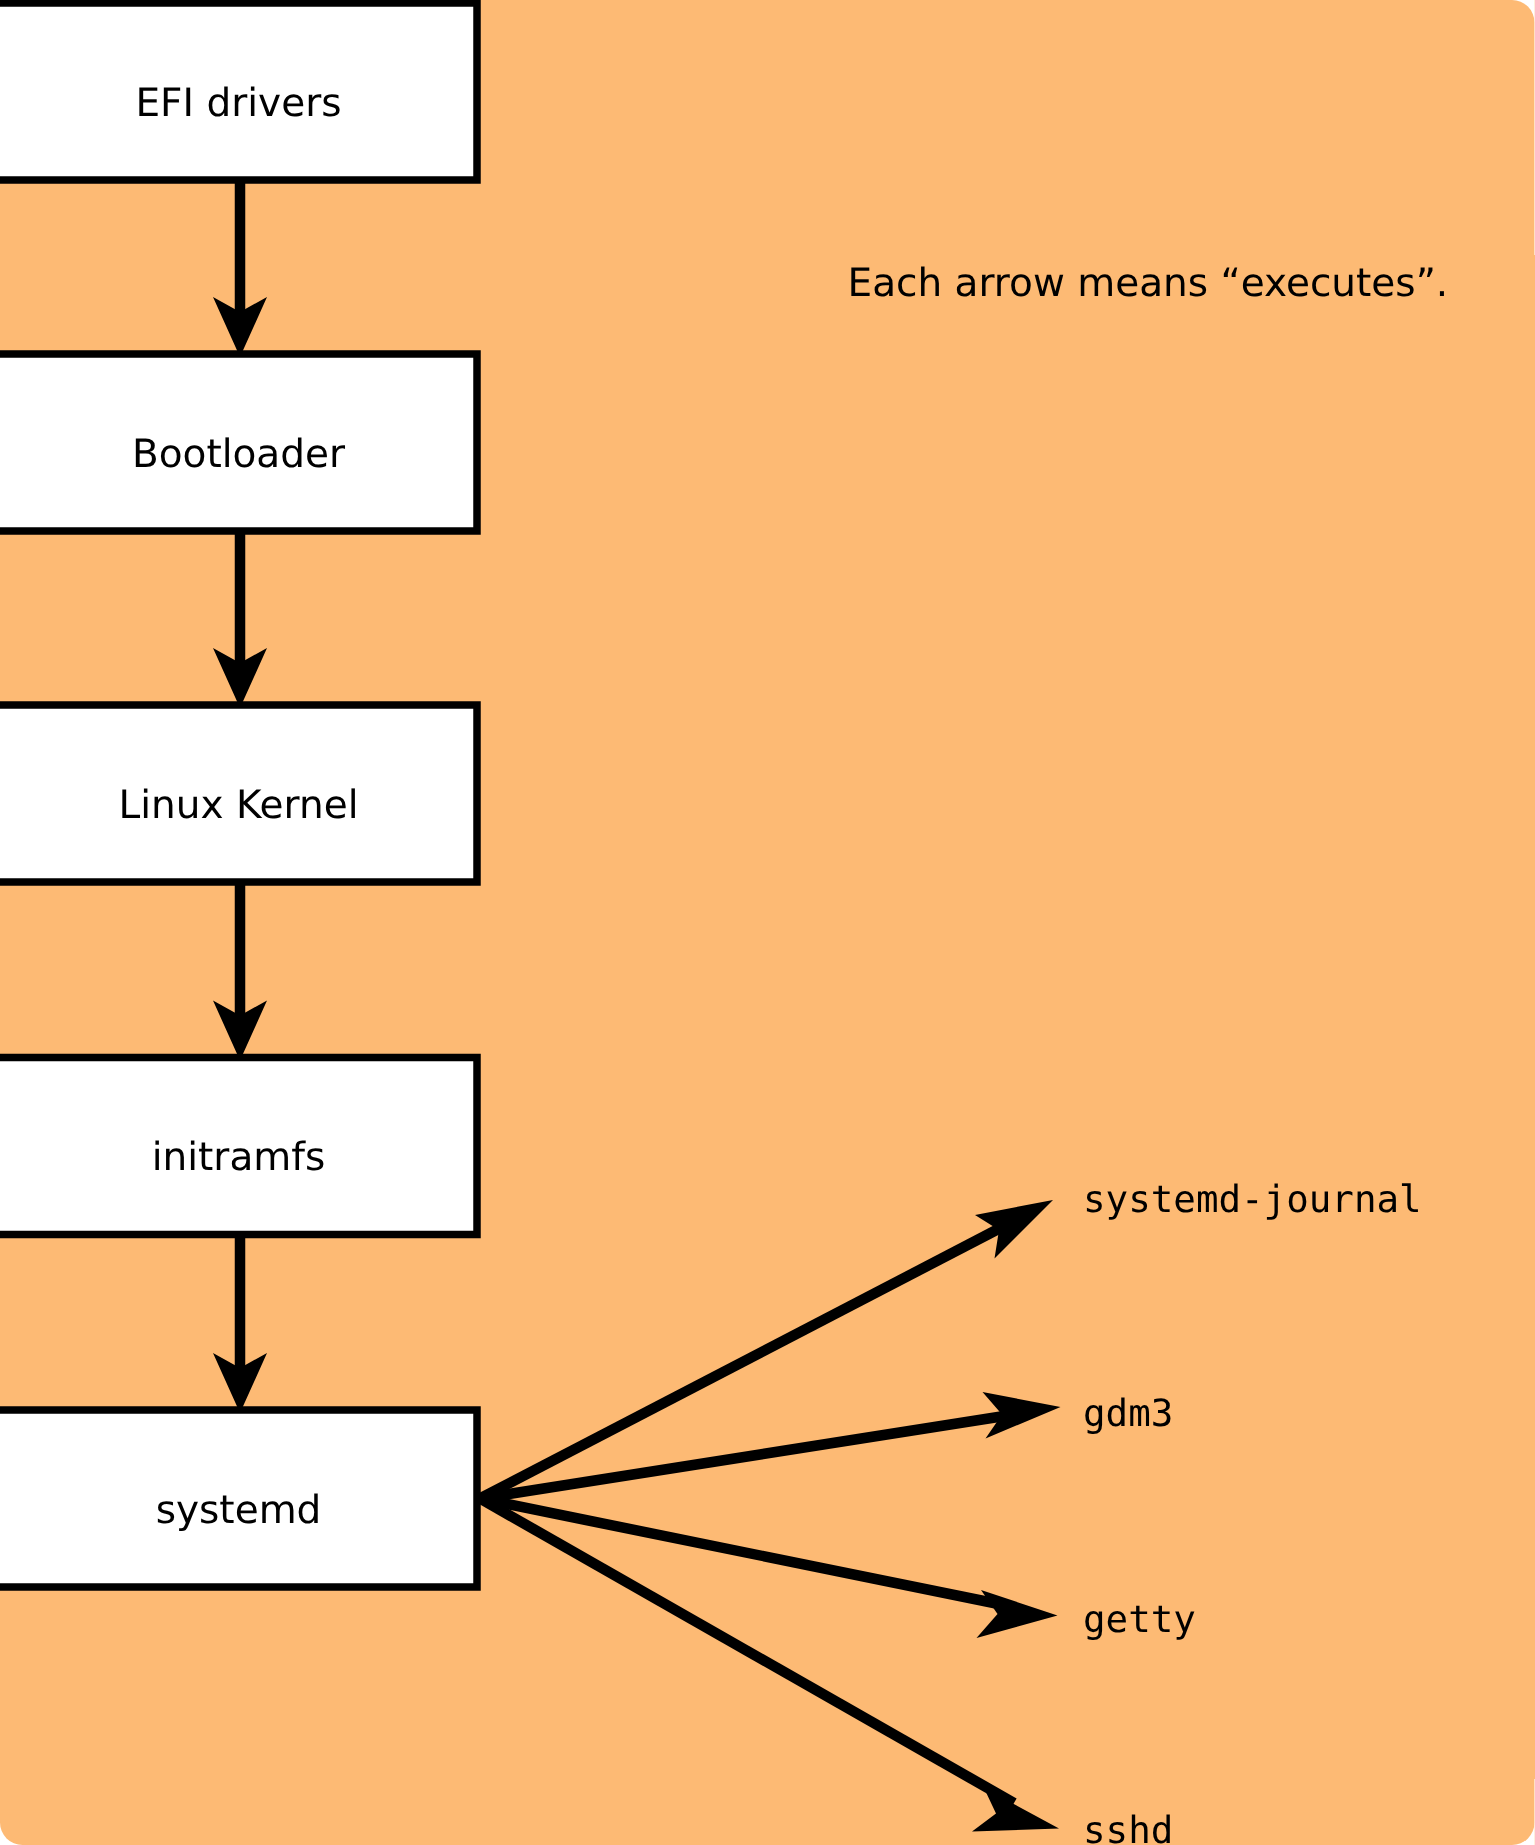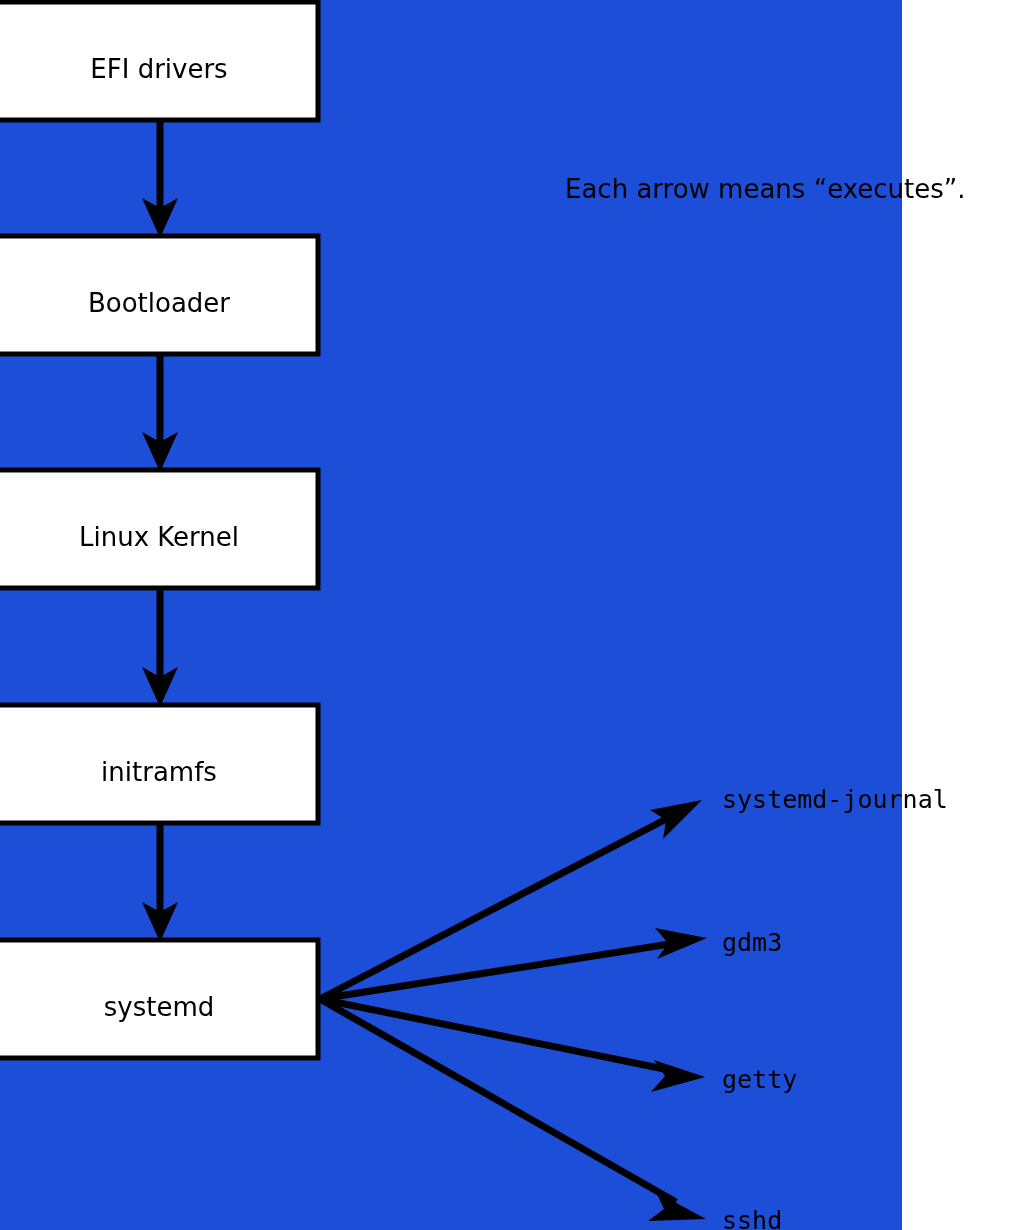--- a/index.html
+++ b/index.html
@@ -8,23 +8,24 @@
     background: #ffffff;
   }
   body {
     width: 1023px;
     height: 1230px;
     overflow: hidden;
     font-family: "DejaVu Sans", sans-serif;
   }
   #canvas {
     position: relative;
-    width: 902px;
+    width: 1023px;
     height: 1230px;
-    background: #1d4ed8;
+    background: #fdba74;
+    border-radius: 15px;
   }
   #diagram-svg {
     position: absolute;
     top: 0;
     left: 0;
     width: 1023px;
     height: 1230px;
     display: block;
   }
   .box-label {

